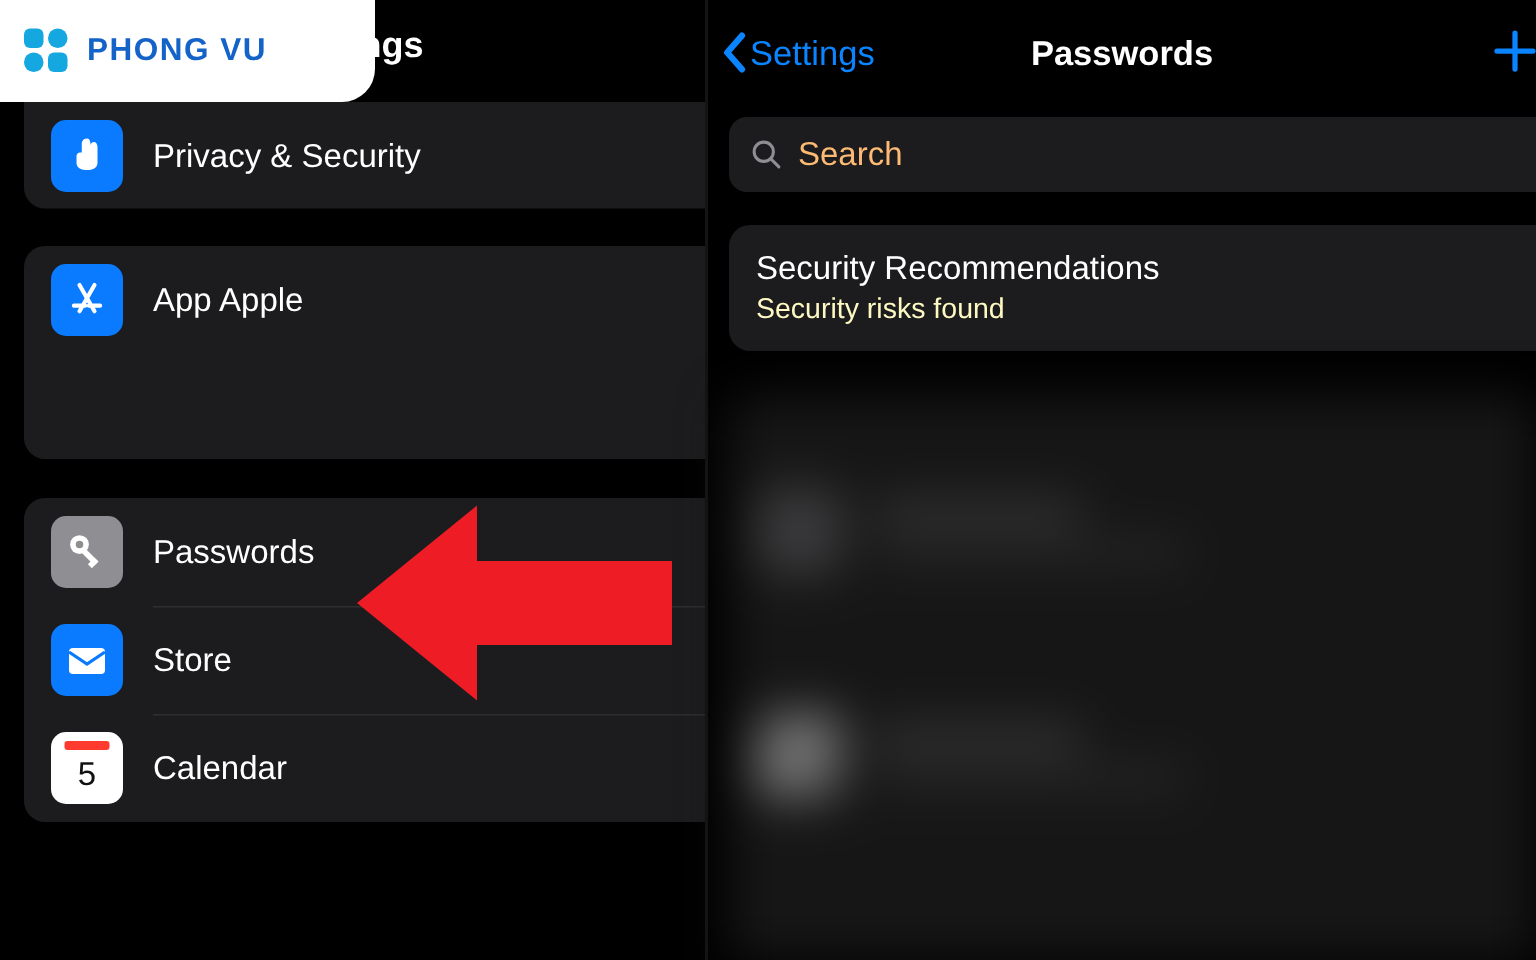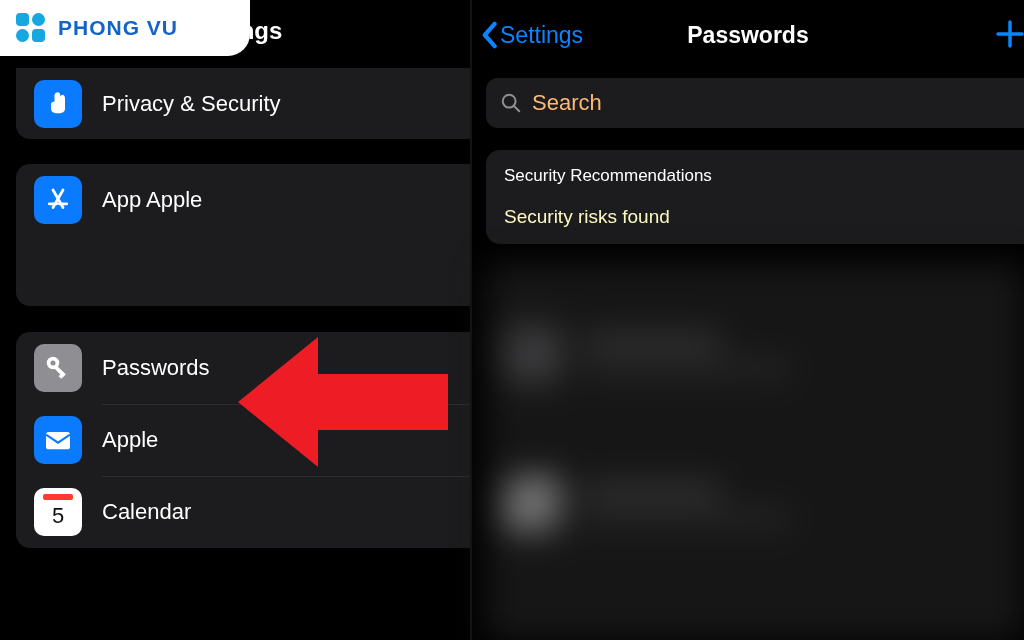--- a/index.html
+++ b/index.html
@@ -4,21 +4,21 @@
 <style>
   * { box-sizing: border-box; margin: 0; padding: 0; }
   html, body { width: 1024px; height: 640px; overflow: hidden; background: #000; font-family: -apple-system, "Helvetica Neue", Arial, sans-serif; }
   .wrap { display: flex; width: 1024px; height: 640px; }
   .panel { position: relative; background: #000; height: 640px; }
   .left { width: 472px; border-right: 2px solid #141414; }
   .right { width: 552px; }
 
   
   .logo {
-    position: absolute; top: 0; left: 0; width: 250px; height: 56px;
+    position: absolute; top: 0; left: 0; width: 250px; height: 68px;
     background: #fff; border-radius: 0 0 22px 0;
     display: flex; align-items: center; padding-left: 14px; gap: 10px;
   }
   .logo-dots { position: relative; width: 34px; height: 34px; }
   .dot { position: absolute; width: 13px; height: 13px; background: #14a7e0; }
   .dot.tl { top: 2px; left: 2px; border-radius: 4px; }
   .dot.tr { top: 2px; left: 18px; border-radius: 50%; }
   .dot.bl { top: 18px; left: 2px; border-radius: 50%; }
   .dot.br { top: 18px; left: 18px; border-radius: 4px; }
   .logo-text { color: #1463c8; font-weight: 800; letter-spacing: 1px; font-size: 21px; }
@@ -90,21 +90,21 @@
     display: flex; align-items: center; padding-left: 14px;
     color: #fdba74; font-size: 22px;
   }
   .search svg { margin-right: 10px; }
 
   .sec-rec {
     position: absolute; top: 150px; left: 14px; right: 0;
     background: #1c1c1e; border-radius: 14px 0 0 14px;
     padding: 16px 18px;
   }
-  .sec-rec .t1 { color: #fff; font-size: 17px; margin-bottom: 20px; }
+  .sec-rec .t1 { color: #fff; font-size: 22px; margin-bottom: 4px; }
   .sec-rec .t2 { color: #fef9c3; font-size: 19px; }
 
   .blur-list {
     position: absolute; top: 264px; left: 14px; right: 0; bottom: 0;
     background: #161616;
     border-radius: 14px 0 0 0;
     filter: blur(16px);
     overflow: hidden;
   }
   .blur-row {
@@ -175,21 +175,21 @@
         </div>
         <span>Passwords</span>
       </div>
       <div class="row">
         <div class="icon ic-mail">
           <svg width="32" height="32" viewBox="0 0 24 24">
               <rect x="3" y="6" width="18" height="13" rx="2" fill="#fff"></rect>
               <path d="M3 8l9 6 9-6" stroke="#0a7bff" stroke-width="1.6" fill="none"></path>
             </svg>
         </div>
-        <span>Apple</span>
+        <span>Store</span>
       </div>
       <div class="row">
         <div class="icon ic-calendar" style="position:relative">
           <div class="cal-top"></div>
           <span class="cal-num">5</span>
         </div>
         <span>Calendar</span>
       </div>
     </div>
 

